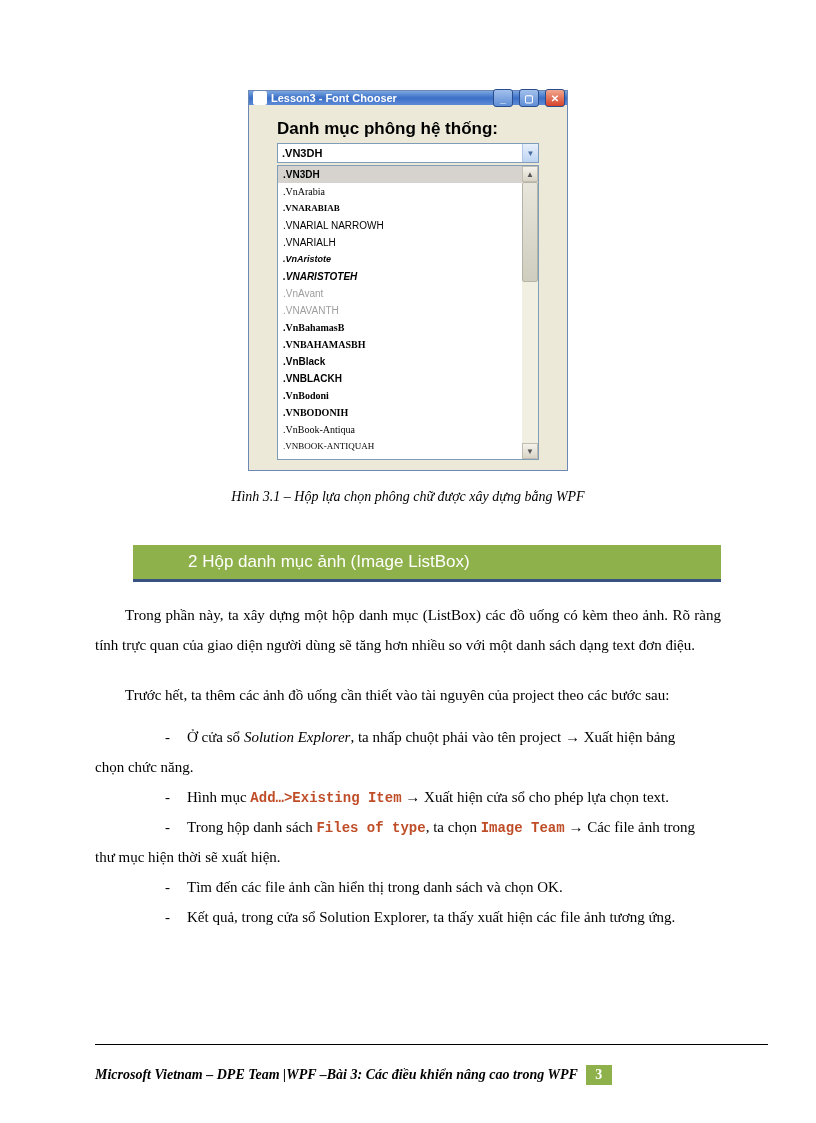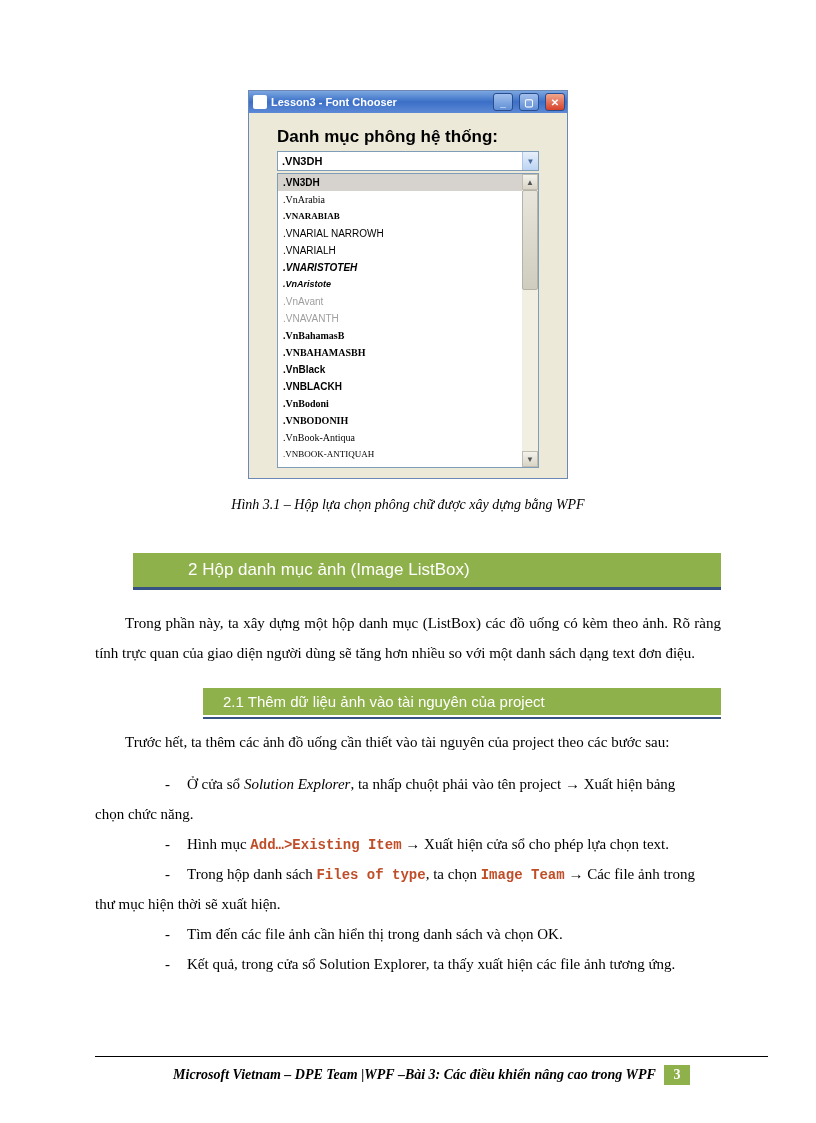--- a/index.html
+++ b/index.html
@@ -15,21 +15,21 @@
     padding: 90px 95px 60px 95px;
   }
   
   .dialog-wrap {
     width: 320px;
     margin: 0 auto;
     border: 1px solid #6d88b5;
     background: #ece9d8;
   }
   .titlebar {
-    height: 22px;
+    height: 14px;
     background: linear-gradient(#7ba7e0,#3b6fc7,#5e8ad6);
     display: flex;
     align-items: center;
     padding: 0 2px 0 4px;
     color: #fff;
     font-family: Tahoma, sans-serif;
     font-size: 11px;
     gap: 4px;
   }
   .titlebar .app-icon {
@@ -168,27 +168,27 @@
     font-size: 15px; line-height:2.0; text-indent: 0; margin-left: 0;
   }
   .ital { font-style: italic; }
   .code { font-family: "Courier New", monospace; color: #bf4d28; font-weight: bold; font-size: 14px; }
   .arrow { font-family: Arial, sans-serif; }
   
   .footer {
     position: absolute;
     bottom: 38px; left: 95px; right: 48px;
     border-top: 1.5px solid #000;
-    padding-top: 8px;
+    padding-top: 20px;
     display: flex;
     align-items: center;
     font-style: italic;
     font-weight: bold;
     font-size: 14px;
-    justify-content: center;
+    justify-content: flex-start;
   }
   .footer .ft-text { flex: none; }
   .pagenum {
     display: inline-block;
     background: #8fb14b;
     color: #fff;
     font-style: normal;
     width: 26px;
     text-align: center;
     margin-left: 8px;
@@ -214,22 +214,22 @@
         <span class="combo-text">.VN3DH</span>
         <span class="combo-btn">▼</span>
       </div>
       <div class="listbox">
         <div class="list-inner">
           <div class="list-item li-sel li-b">.VN3DH</div>
           <div class="list-item li-ser">.VnArabia</div>
           <div class="list-item li-b li-ser li-sm">.VNARABIAB</div>
           <div class="list-item">.VNARIAL NARROWH</div>
           <div class="list-item">.VNARIALH</div>
+          <div class="list-item li-i li-b li-sm">.VnAristote</div>
           <div class="list-item li-b li-i">.VNARISTOTEH</div>
-          <div class="list-item li-i li-b li-sm">.VnAristote</div>
           <div class="list-item li-g">.VnAvant</div>
           <div class="list-item li-g">.VNAVANTH</div>
           <div class="list-item li-b li-ser">.VnBahamasB</div>
           <div class="list-item li-b li-ser">.VNBAHAMASBH</div>
           <div class="list-item li-b">.VnBlack</div>
           <div class="list-item li-b">.VNBLACKH</div>
           <div class="list-item li-b li-ser">.VnBodoni</div>
           <div class="list-item li-b li-ser">.VNBODONIH</div>
           <div class="list-item li-ser">.VnBook-Antiqua</div>
           <div class="list-item li-ser li-sm">.VNBOOK-ANTIQUAH</div>
@@ -243,24 +243,20 @@
         </div>
       </div>
     </div>
   </div>
 
   <div class="caption">Hình 3.1 – Hộp lựa chọn phông chữ được xây dựng bằng WPF</div>
 
   <div class="sec-h2">2  Hộp danh mục ảnh (Image ListBox)</div>
   <p class="body-p">Trong phần này, ta xây dựng một hộp danh mục (ListBox) các đồ uống có kèm theo ảnh. Rõ ràng tính trực quan của giao diện người dùng sẽ tăng hơn nhiều so với một danh sách dạng text đơn điệu.</p>
 
-  <div class="sec-h3-wrap">
-    <div class="sec-h3">2.1   Thêm dữ liệu ảnh vào tài nguyên của project</div>
-    <div class="underline-bar"></div>
-  </div>
 
   <div class="num-body">
     <p>Trước hết, ta thêm các ảnh đồ uống cần thiết vào tài nguyên của project theo các bước sau:</p>
     <ul class="bullet-list">
       <li>
         <span>Ở cửa sổ </span><span class="ital">Solution Explorer</span><span>, ta nhấp chuột phải vào tên project </span><span class="arrow">→</span><span> Xuất hiện bảng</span>
       </li>
     </ul>
     <div class="bullet-cont">chọn chức năng.</div>
     <ul class="bullet-list">

